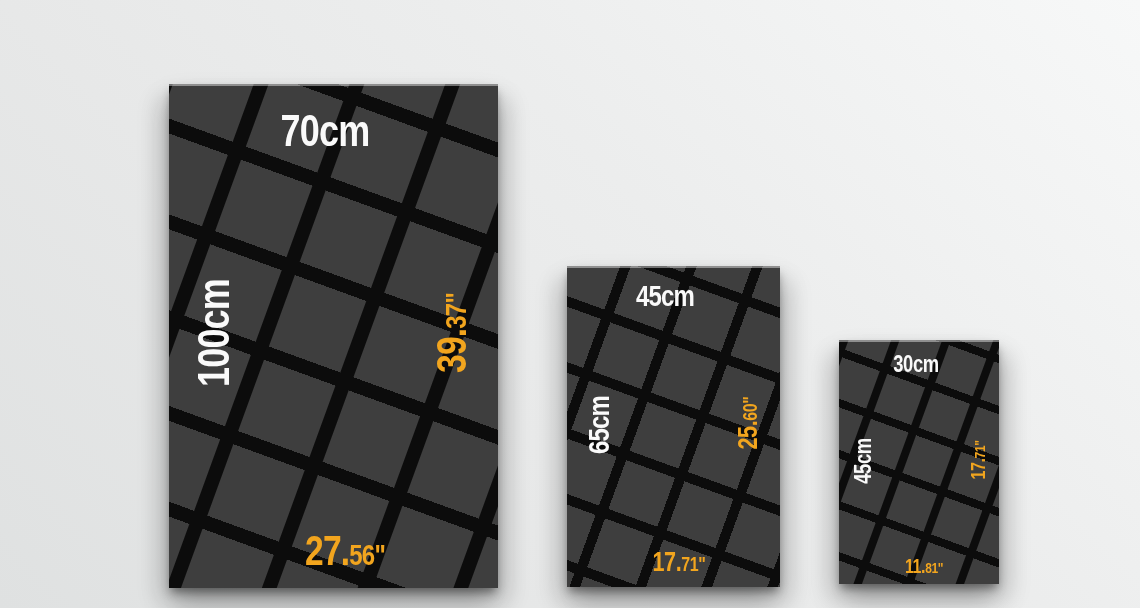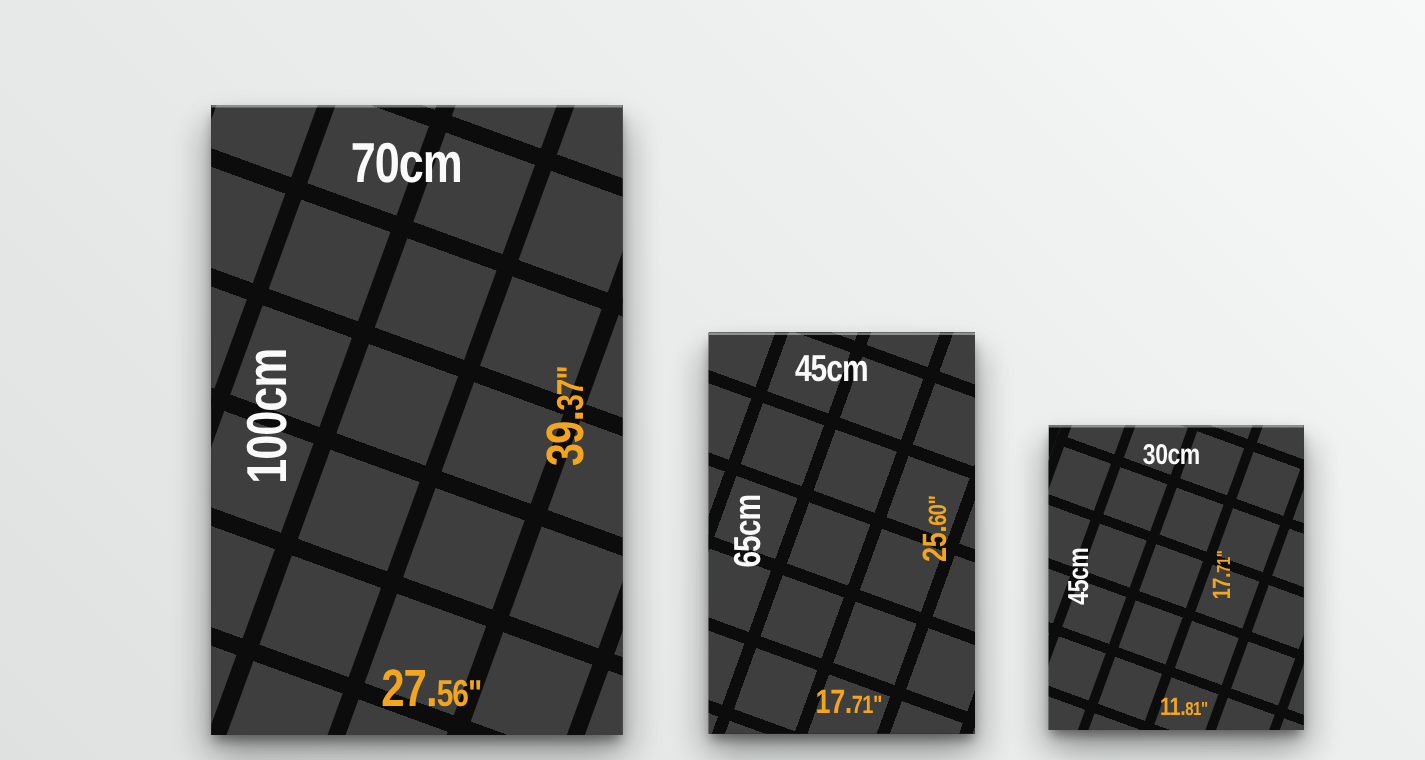--- a/index.html
+++ b/index.html
@@ -46,21 +46,21 @@
   .p1 .w-in{left:53.5%;top:467px;font-size:42px;--sub:30px;}
 
   
   .p2{left:567px;top:266px;width:213px;height:321px;--gap:10px;--per:62px;--rl:13%;}
   .p2 .w-cm{left:46%;top:30px;font-size:30px;}
   .p2 .h-cm{left:32px;top:159px;font-size:30px;}
   .p2 .h-in{left:181px;top:157px;font-size:27px;--sub:20px;letter-spacing:-.5px;}
   .p2 .w-in{left:52.5%;top:296px;font-size:27px;--sub:20px;letter-spacing:-.5px;}
 
   
-  .p3{left:839px;top:340px;width:184px;height:244px;padding-left:20px;--gap:8px;--per:48px;--rl:20%;}
+  .p3{left:839px;top:340px;width:160px;height:244px;--gap:8px;--per:48px;--rl:20%;}
   .p3 .w-cm{left:48%;top:24px;font-size:23px;letter-spacing:-.5px;}
   .p3 .h-cm{left:24px;top:121px;font-size:23px;letter-spacing:-.5px;}
   .p3 .h-in{left:139px;top:120px;font-size:20px;--sub:15px;letter-spacing:-.5px;}
   .p3 .w-in{left:53%;top:226px;font-size:20px;--sub:15px;letter-spacing:-.5px;}
 </style>
 </head>
 <body>
 
 <div class="stage">
 

